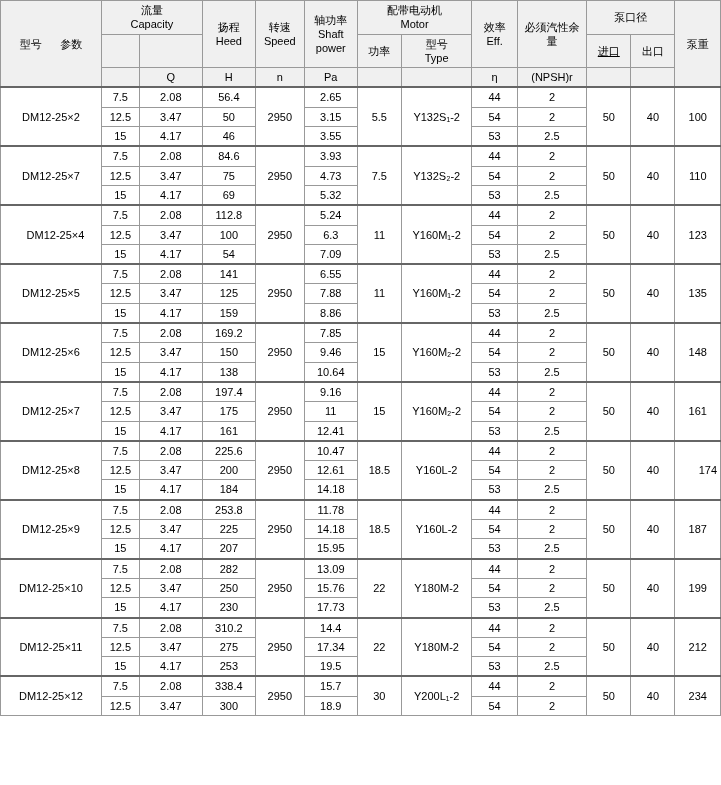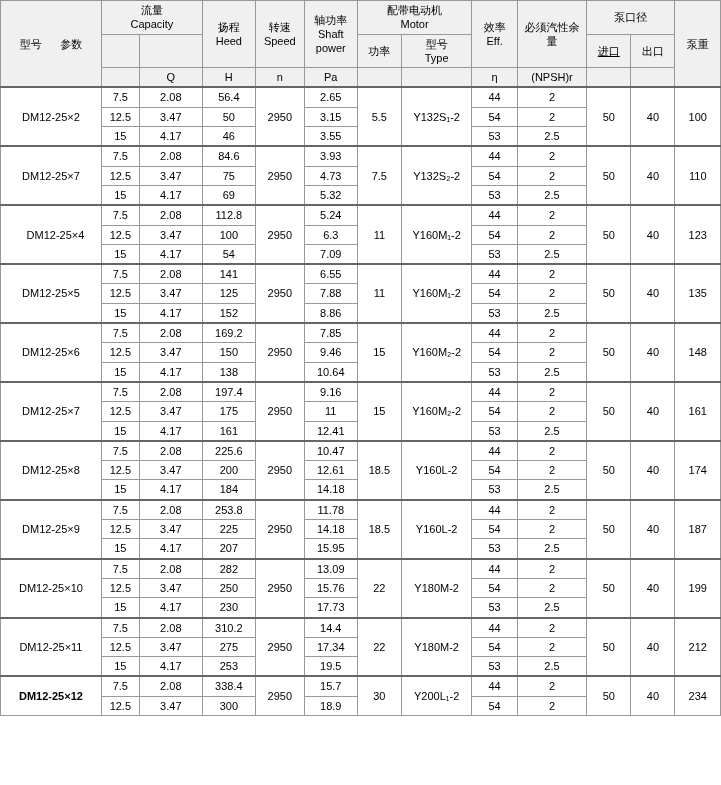--- a/index.html
+++ b/index.html
@@ -215,21 +215,21 @@
           <td>12.5</td>
           <td>3.47</td>
           <td>125</td>
           <td>7.88</td>
           <td>54</td>
           <td>2</td>
         </tr>
         <tr>
           <td>15</td>
           <td>4.17</td>
-          <td>152</td>
+          <td>159</td>
           <td>8.86</td>
           <td>53</td>
           <td>2.5</td>
         </tr>
         <tr style="border-top: 2px solid rgb(102, 102, 102);">
           <td rowspan="3" style="vertical-align: middle; font-weight: normal;">DM12-25×6</td>
           <td>7.5</td>
           <td>2.08</td>
           <td>169.2</td>
           <td rowspan="3" style="vertical-align: middle;">2950</td>
@@ -295,21 +295,21 @@
           <td>2.08</td>
           <td>225.6</td>
           <td rowspan="3" style="vertical-align: middle;">2950</td>
           <td>10.47</td>
           <td rowspan="3" style="vertical-align: middle;">18.5</td>
           <td rowspan="3" style="vertical-align: middle;">Y160L-2</td>
           <td>44</td>
           <td>2</td>
           <td rowspan="3" style="vertical-align: middle;">50</td>
           <td rowspan="3" style="vertical-align: middle;">40</td>
-          <td rowspan="3" style="vertical-align: middle;">174</td>
+          <td rowspan="3" style="vertical-align: middle; text-align: right;">174</td>
         </tr>
         <tr>
           <td>12.5</td>
           <td>3.47</td>
           <td>200</td>
           <td>12.61</td>
           <td>54</td>
           <td>2</td>
         </tr>
         <tr>
@@ -407,21 +407,21 @@
         </tr>
         <tr>
           <td>15</td>
           <td>4.17</td>
           <td>253</td>
           <td>19.5</td>
           <td>53</td>
           <td>2.5</td>
         </tr>
         <tr style="border-top: 2px solid rgb(102, 102, 102);">
-          <td rowspan="2" style="vertical-align: middle; font-weight: bold;">DM12-25×12</td>
+          <td rowspan="2" style="vertical-align: middle; font-weight: normal;">DM12-25×12</td>
           <td>7.5</td>
           <td>2.08</td>
           <td>338.4</td>
           <td rowspan="2" style="vertical-align: middle;">2950</td>
           <td>15.7</td>
           <td rowspan="2" style="vertical-align: middle;">30</td>
           <td rowspan="2" style="vertical-align: middle;">Y200L₁-2</td>
           <td>44</td>
           <td>2</td>
           <td rowspan="2" style="vertical-align: middle;">50</td>

